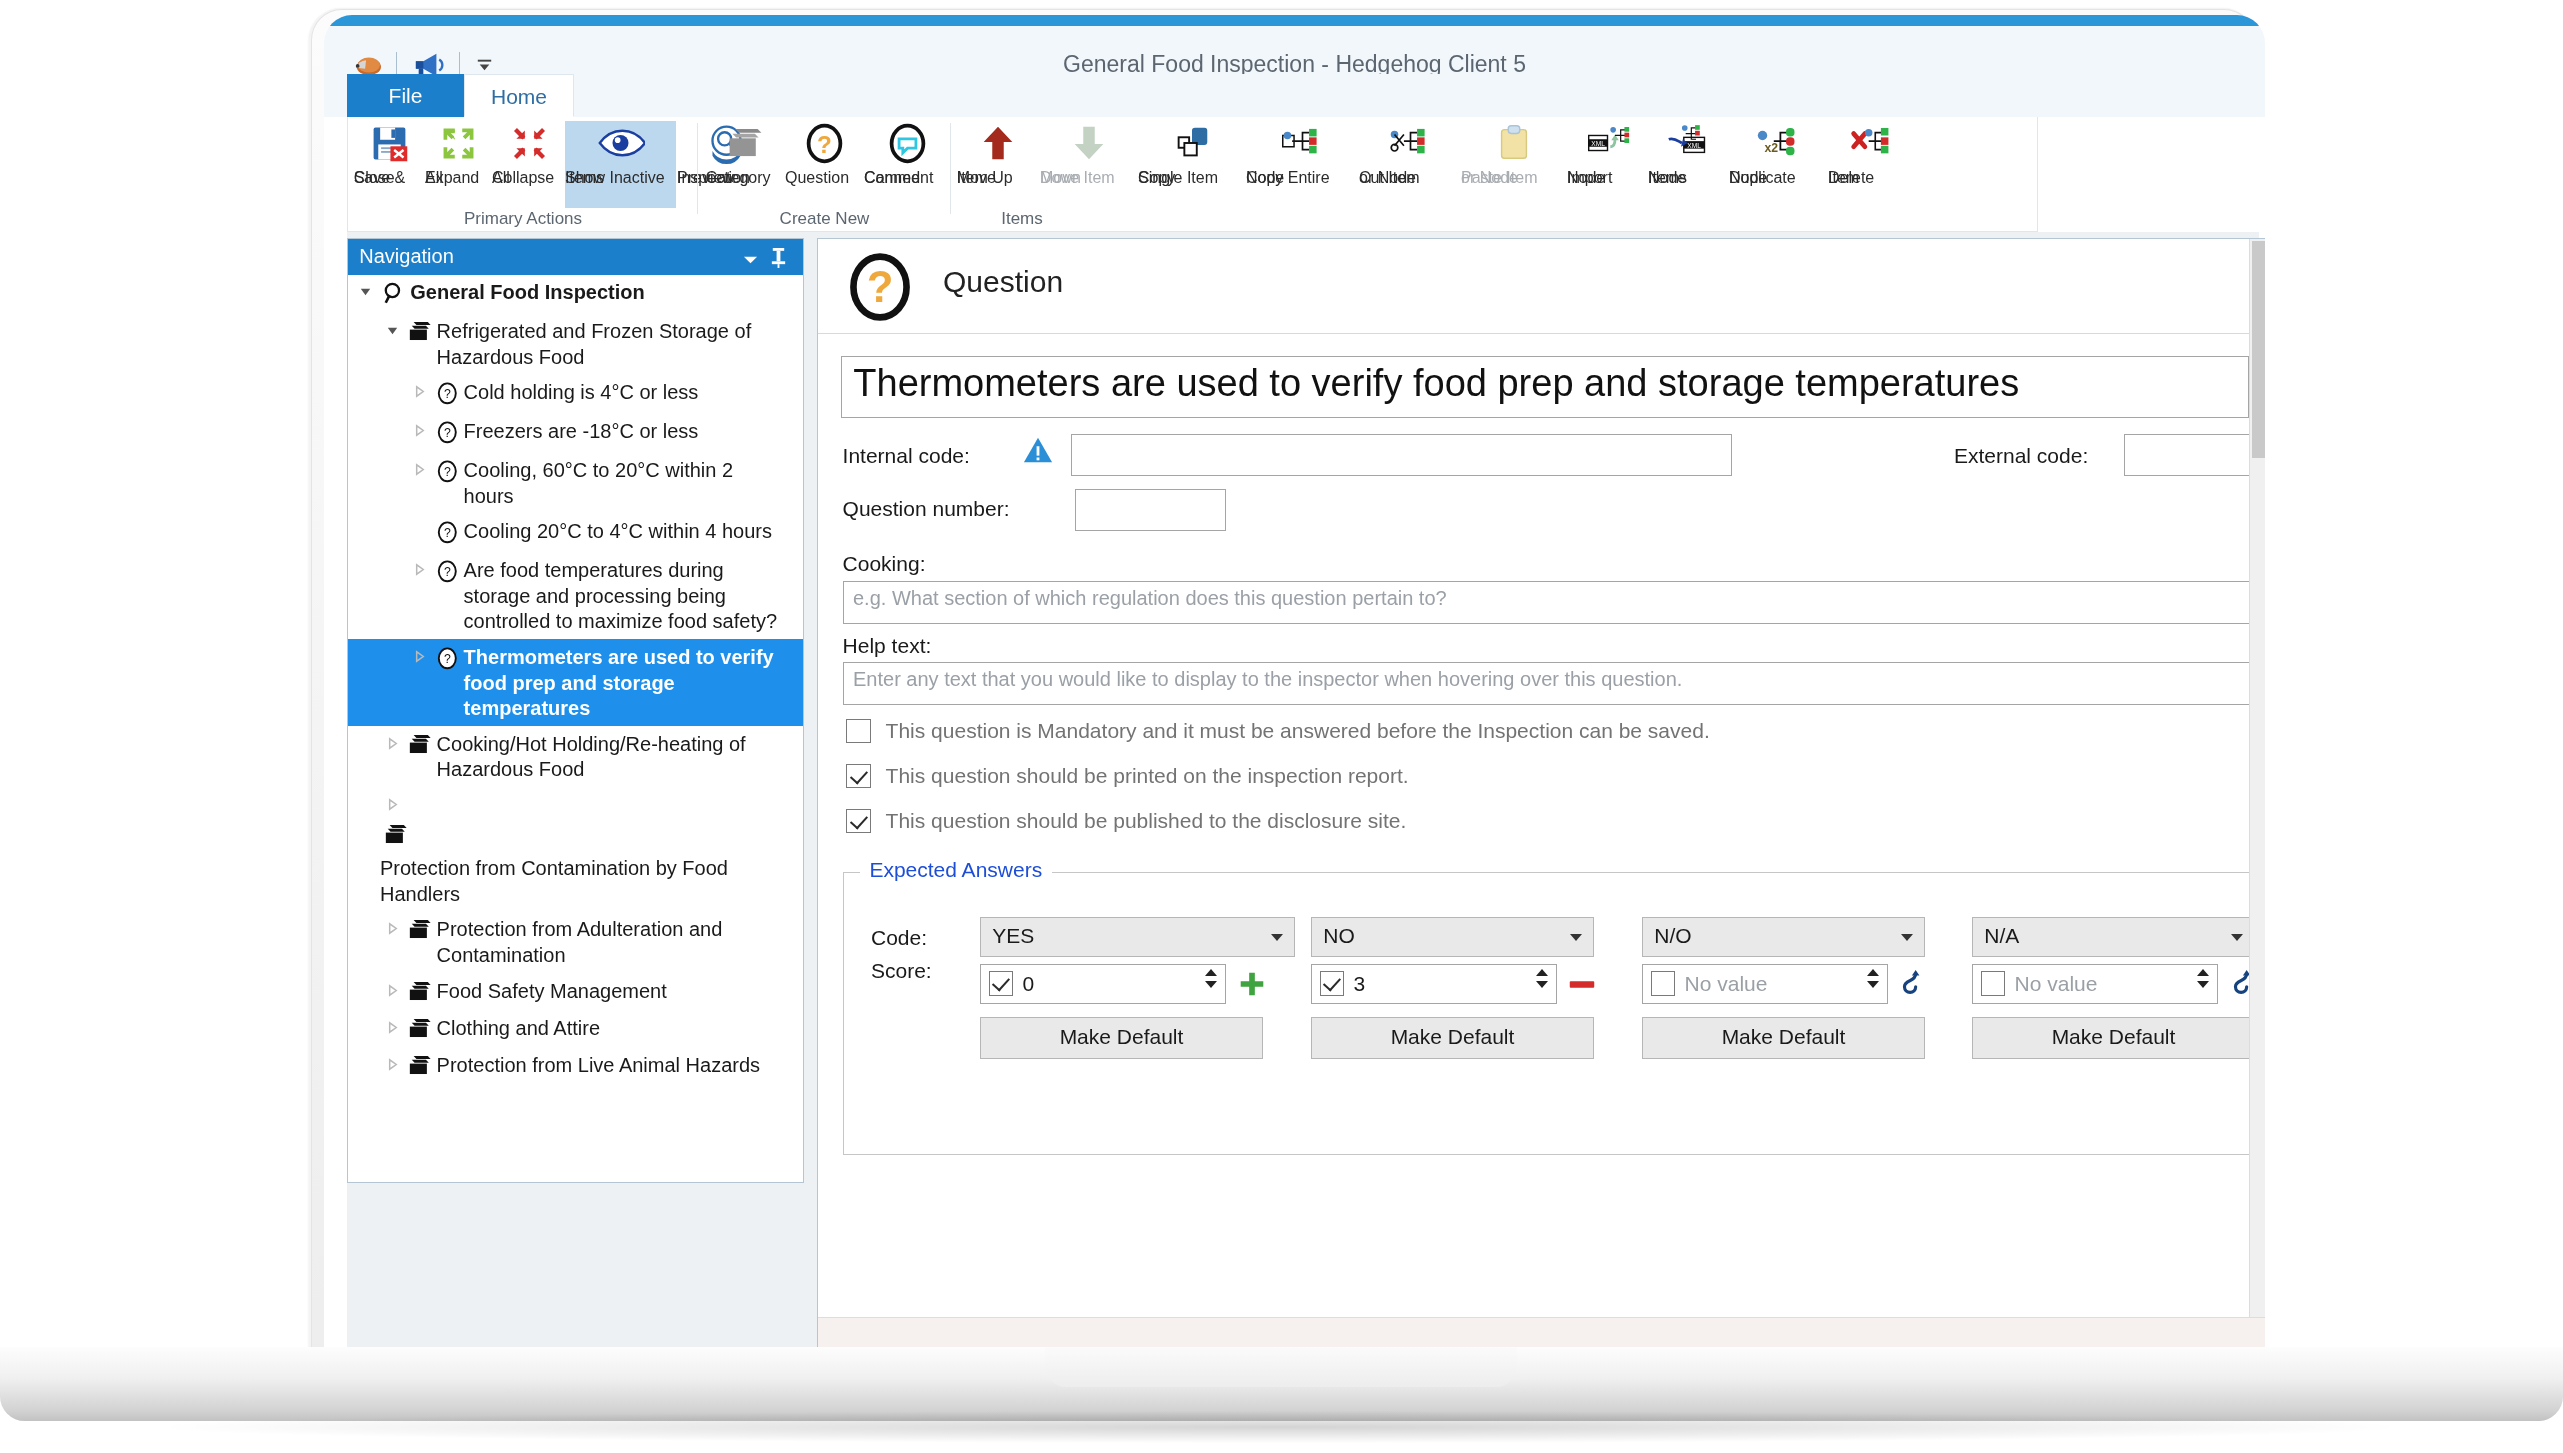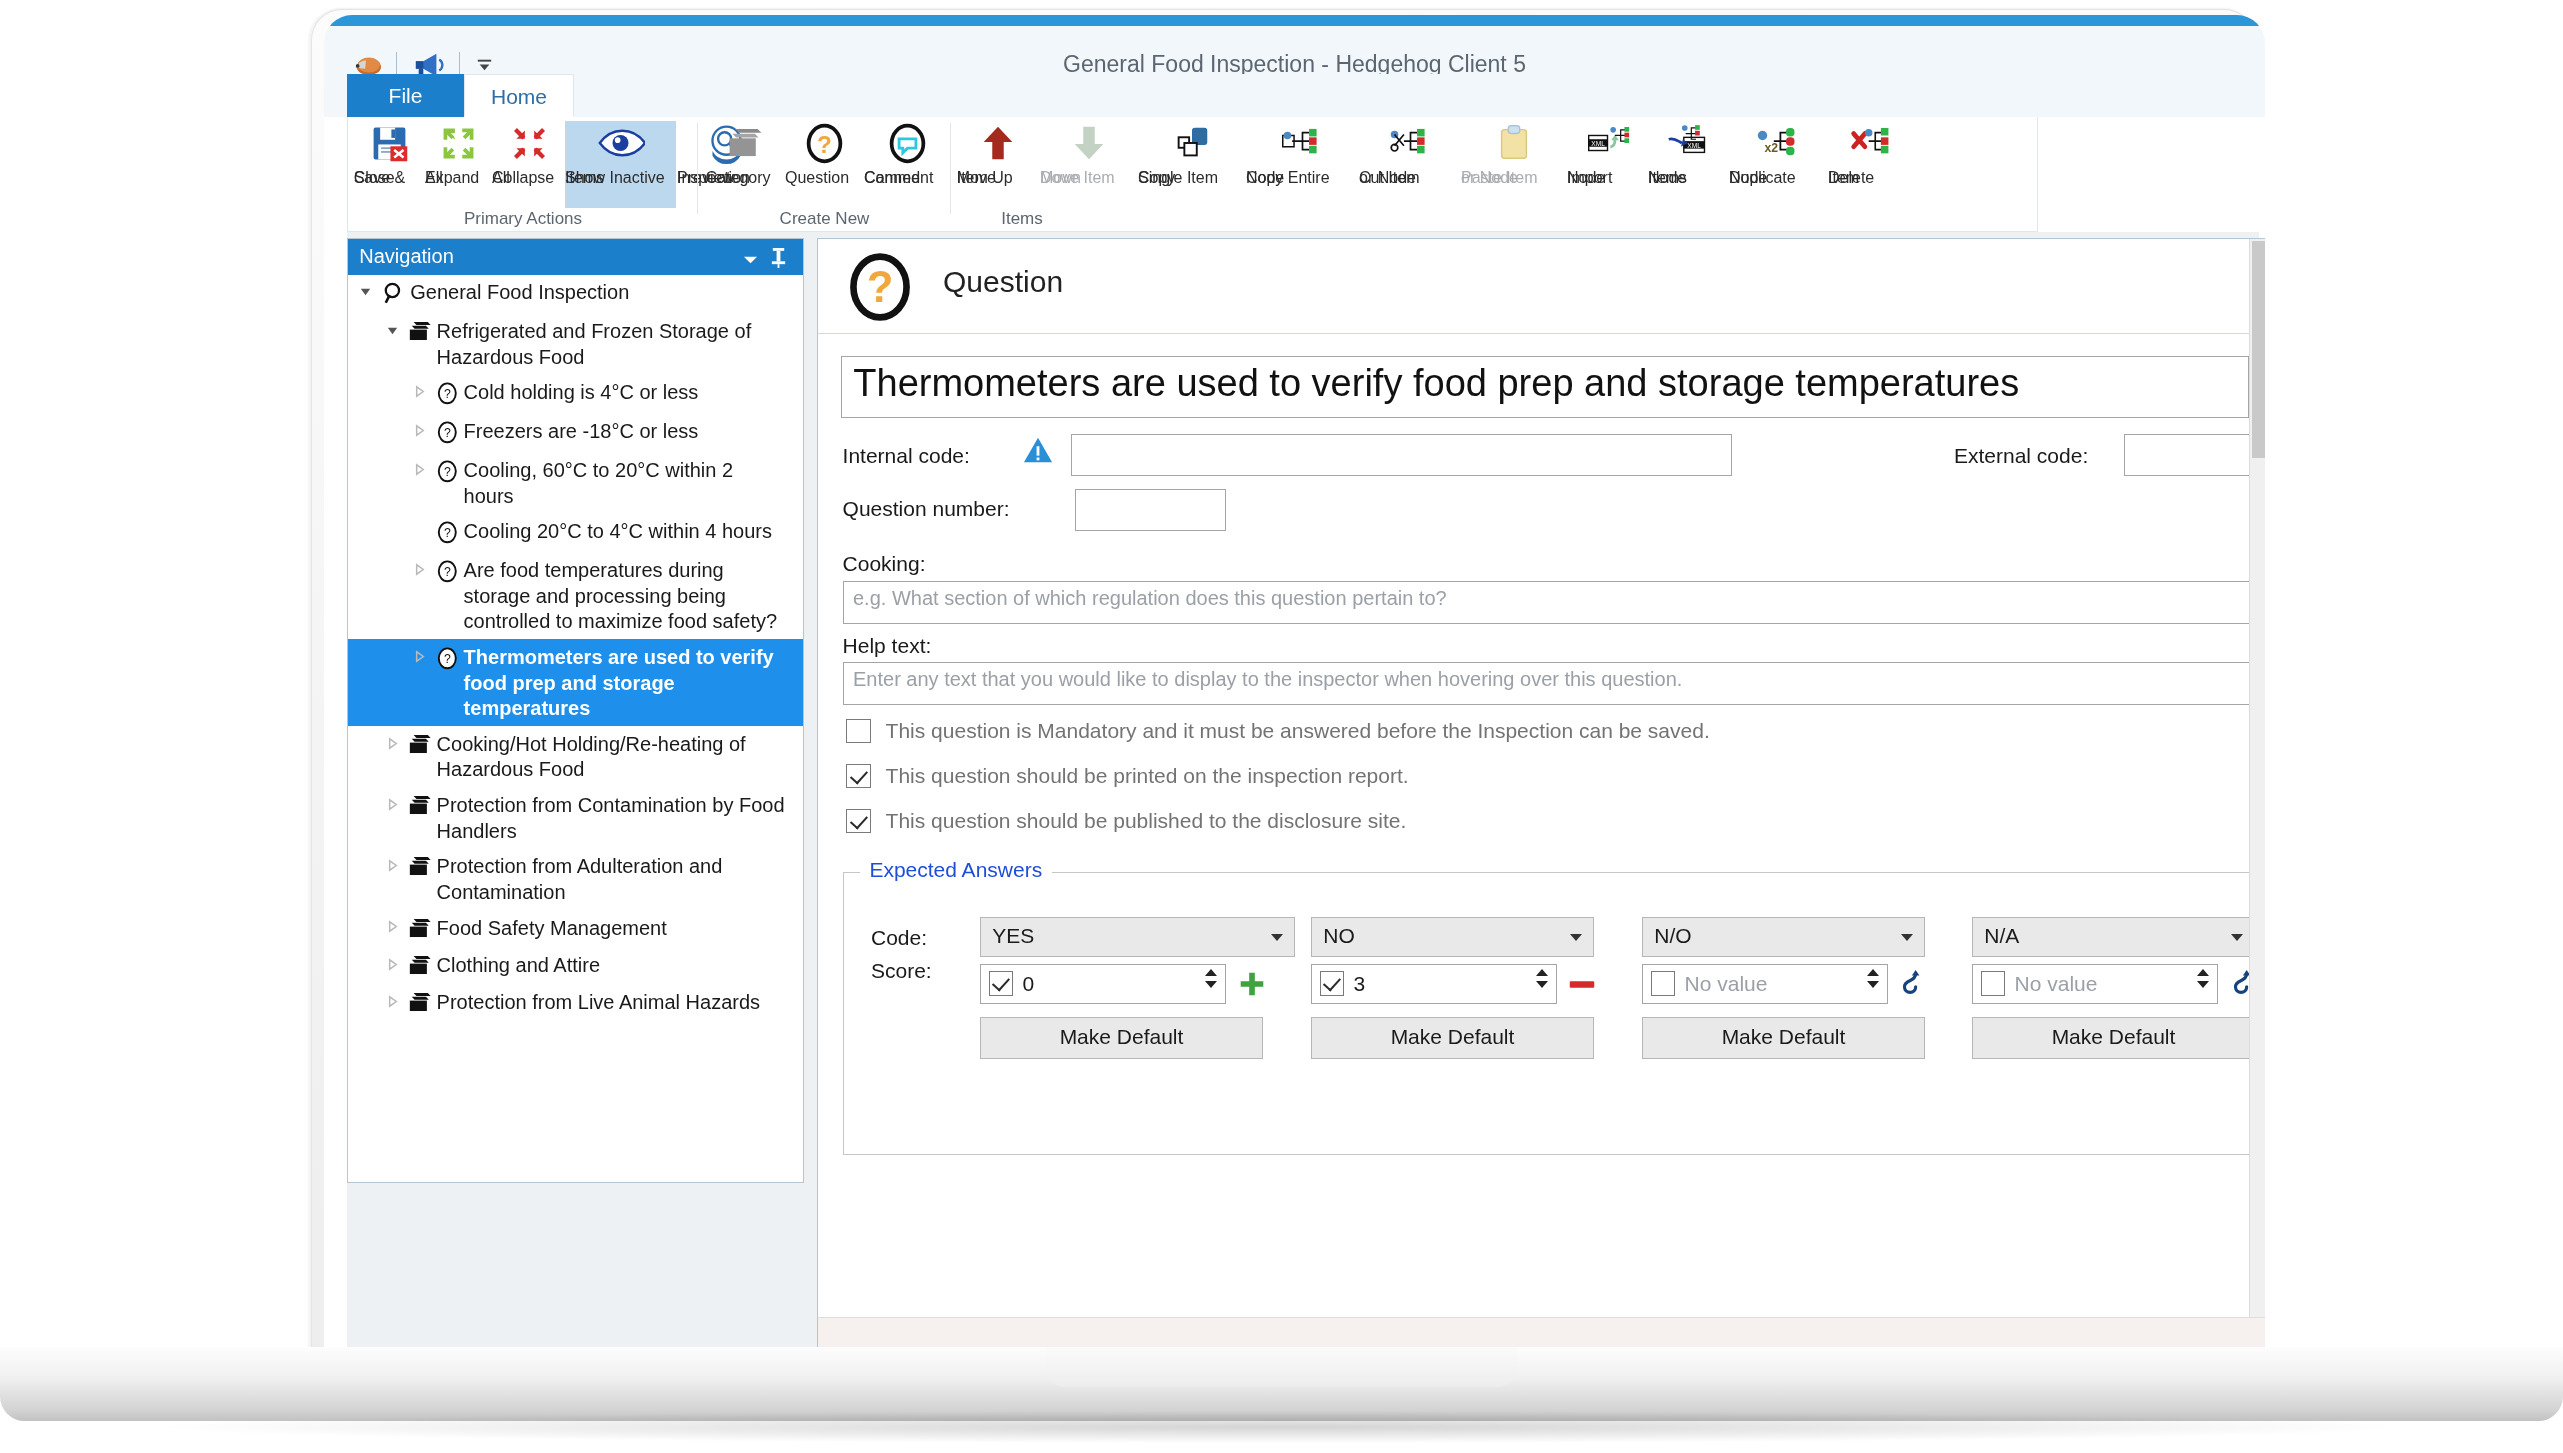--- a/index.html
+++ b/index.html
@@ -434,21 +434,21 @@
         </div>
         <div class="tree" id="tree">
               <div class="tnode" style="padding-left: 5.7px;">
                 <div class="exp"><svg width="15" height="15" viewBox="0 0 16 16">
                     <path d="M3 5h10L8 12z" fill="#555"></path>
                   </svg></div>
                 <div class="ic"><svg width="24.6" height="24.6" viewBox="0 0 26 26">
                     <circle cx="11" cy="10" r="7" fill="none" stroke="#111" stroke-width="2.4"></circle>
                     <path d="M8 15l-4 8" stroke="#111" stroke-width="2.8"></path>
                   </svg></div>
-                <div class="tx" style="max-width: 378px;">General Food Inspection</div>
+                <div class="tx" style="max-width: 378px; font-weight: bold;">General Food Inspection</div>
               </div>
               <div class="tnode" style="padding-left: 32px;">
                 <div class="exp"><svg width="15" height="15" viewBox="0 0 16 16">
                     <path d="M3 5h10L8 12z" fill="#555"></path>
                   </svg></div>
                 <div class="ic"><svg width="26.5" height="23" viewBox="0 0 28 24">
                     <path d="M7 2h15l3 3H10z" fill="#111"></path>
                     <path d="M5 6h15l3 3H8z" fill="#111"></path>
                     <rect x="3" y="10" width="18" height="11" fill="#111"></rect>
                   </svg></div>
@@ -516,21 +516,21 @@
                 <div class="exp"><svg width="15" height="15" viewBox="0 0 16 16">
                     <path d="M5 3v10l7-5z" fill="none" stroke="#b9b9b9" stroke-width="1.6"></path>
                   </svg></div>
                 <div class="ic"><svg width="26.5" height="23" viewBox="0 0 28 24">
                     <path d="M7 2h15l3 3H10z" fill="#111"></path>
                     <path d="M5 6h15l3 3H8z" fill="#111"></path>
                     <rect x="3" y="10" width="18" height="11" fill="#111"></rect>
                   </svg></div>
                 <div class="tx" style="max-width: 351px;">Cooking/Hot Holding/Re-heating of Hazardous Food</div>
               </div>
-              <div class="tnode" style="padding-left: 32px;">
+              <div class="tnode" style="padding-left: 32px; flex-direction: column;">
                 <div class="exp"><svg width="15" height="15" viewBox="0 0 16 16">
                     <path d="M5 3v10l7-5z" fill="none" stroke="#b9b9b9" stroke-width="1.6"></path>
                   </svg></div>
                 <div class="ic"><svg width="26.5" height="23" viewBox="0 0 28 24">
                     <path d="M7 2h15l3 3H10z" fill="#111"></path>
                     <path d="M5 6h15l3 3H8z" fill="#111"></path>
                     <rect x="3" y="10" width="18" height="11" fill="#111"></rect>
                   </svg></div>
                 <div class="tx" style="max-width: 351px;">Protection from Contamination by Food Handlers</div>
               </div>

